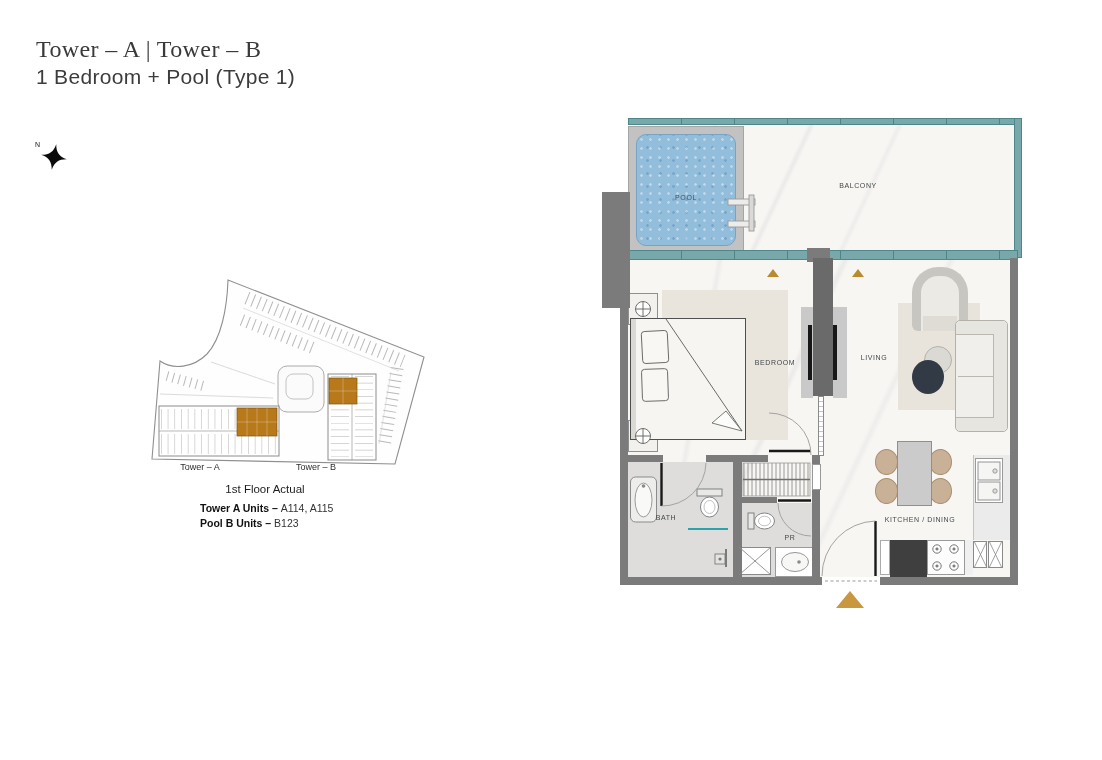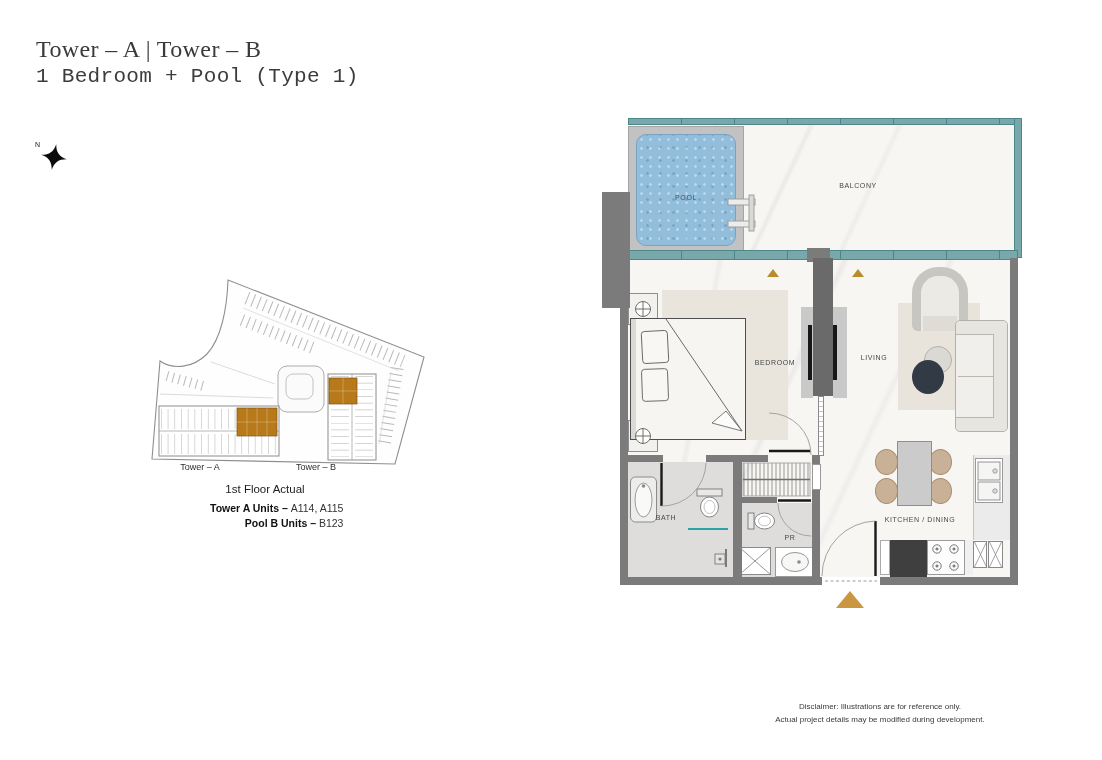--- a/index.html
+++ b/index.html
@@ -4,21 +4,21 @@
 <style>
   html,body{margin:0;padding:0;background:#fff;}
   body{width:1102px;height:760px;position:relative;overflow:hidden;
        font-family:"Liberation Sans",sans-serif;}
   .abs{position:absolute;}
   .page{position:relative;width:880px;height:760px;background:#ffffff;}
 
   
   .title{font-family:"Liberation Serif",serif;font-size:24px;font-weight:500;
          color:#3a3a3a;letter-spacing:.4px;line-height:1.12;}
-  .subtitle{font-family:Liberation Mono, monospace;font-size:21px;font-weight:400;
+  .subtitle{font-family:Liberation Sans, sans-serif;font-size:21px;font-weight:400;
          color:#3c3c3c;letter-spacing:.3px;margin-top:2px;}
 
   
   .kp-caption{font-size:11.5px;color:#1c1c1c;text-align:center;}
   .kp-units{font-size:10.5px;color:#333;line-height:15px;}
   .kp-units b{color:#111;}
 
   
   #plan{left:598px;top:115px;width:424px;height:500px;position:absolute;}
   .wall{position:absolute;background:#7b7b7b;}
@@ -88,21 +88,21 @@
       <rect x="184" y="114" width="28" height="26" fill="#b8791a" stroke="#7e5510" stroke-width="0.7"></rect>
       <path d="M184 127 H212 M198 114 V140" stroke="rgba(255,255,255,.45)" stroke-width="0.6"></path>
     </g>
 
     <text x="55" y="206" text-anchor="middle" font-size="9" fill="#2e2e2e" font-family="Liberation Sans, sans-serif">Tower – A</text>
     <text x="171" y="206" text-anchor="middle" font-size="9" fill="#2e2e2e" font-family="Liberation Sans, sans-serif">Tower – B</text>
   </svg>
 
   <div class="abs kp-caption" style="left:150px;top:483px;width:230px;">1st Floor Actual</div>
 
-  <div class="abs kp-units" style="left:210px;top:501px;text-align:right;">
+  <div class="abs kp-units" style="left:200px;top:501px;">
     <div><b>Tower A Units – </b><span>A114, A115</span></div>
     <div><b>Pool B Units – </b><span>B123</span></div>
   </div>
 
   <div id="plan">
 
     <div class="abs marble" style="left:32px;top:10px;width:384px;height:125px;z-index:1;"></div>
     <div class="abs" style="left:30px;top:11px;width:116px;height:126px;background:#c2c2c2;border:1px solid #a5a5a5;box-sizing:border-box;z-index:1;"></div>
     <div class="abs" style="left:38px;top:19px;width:100px;height:112px;z-index:2;border-radius:10px;border:1px solid #79a3c4;box-sizing:border-box;
          background-color:#93bedb;
@@ -268,18 +268,14 @@
 
     <div class="room-label" style="left:88px;top:82px;color:#46525a;">POOL</div>
     <div class="room-label" style="left:260px;top:70px;">BALCONY</div>
     <div class="room-label" style="left:177px;top:247px;">BEDROOM</div>
     <div class="room-label" style="left:276px;top:242px;">LIVING</div>
     <div class="room-label" style="left:68px;top:402px;">BATH</div>
     <div class="room-label" style="left:192px;top:422px;">PR</div>
     <div class="room-label" style="left:322px;top:404px;">KITCHEN / DINING</div>
   </div>
 
-  <div class="abs disclaimer" style="left:720px;top:701px;width:320px;">
-    <div>Disclaimer: Illustrations are for reference only.</div>
-    <div>Actual project details may be modified during development.</div>
-  </div>
 
 </div>
 
 </body></html>

